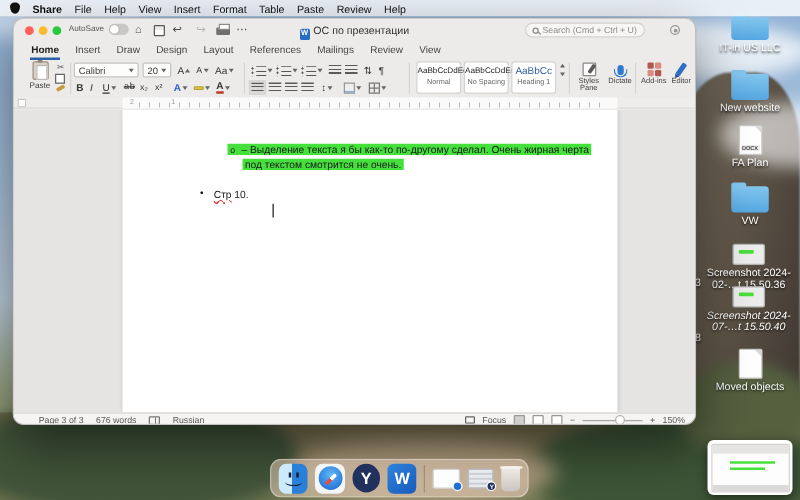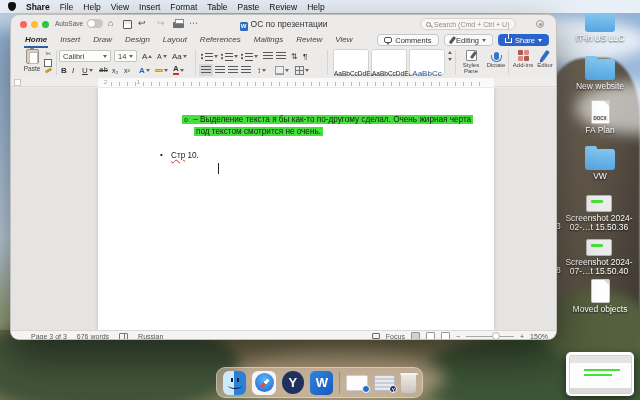--- a/index.html
+++ b/index.html
@@ -59,21 +59,21 @@
   .doc-title .w-ic { display:inline-block; width:8px; height:9px; background:#2b6cc4; border-radius:1.5px; color:#fff; font-size:6px; line-height:9px; vertical-align:-1px; margin-right:3px; text-align:center; font-weight:700; }
   .searchbox { position:absolute; right:40px; top:3px; width:96px; height:12px; background:#f7f6f5; border:1px solid #d4d2d0;
                border-radius:6px; display:flex; align-items:center; gap:3px; padding:0 5px; color:#8e8c8a; font-size:7px; }
   .mag { width:5px; height:5px; border:1px solid #8e8c8a; border-radius:50%; position:relative; flex:0 0 auto; }
   .mag::after { content:""; position:absolute; width:3px; height:1px; background:#8e8c8a; right:-2.5px; bottom:-1px; transform:rotate(45deg); }
   .person-ic { position:absolute; right:12px; top:5px; width:8px; height:8px; border:1px solid #9a9896; border-radius:50%; }
   .person-ic::after { content:""; position:absolute; left:2px; top:1.5px; width:3px; height:3px; background:#9a9896; border-radius:50%; }
 
   
   .tabrow { position:absolute; left:0; top:18px; width:100%; height:14px; display:flex; align-items:center; }
-  .tabs { display:flex; gap:11px; margin-left:13px; font-size:8px; color:#444;font-style:italic; }
+  .tabs { display:flex; gap:11px; margin-left:13px; font-size:8px; color:#444; }
   .tab { padding:2px 1px; cursor:default; }
   .tab.active { color:#1f1f1f; font-weight:700; border-bottom:2px solid #2b5fa3; }
   .tr-btns { margin-left:auto; margin-right:7px; display:flex; gap:5px; align-items:center; }
   .pillbtn { height:12px; border:1px solid #c9c7c5; background:#fbfafa; border-radius:3.5px; font-size:7.5px; color:#333;
              display:flex; align-items:center; gap:3px; padding:0 6px; }
   .pillbtn.share { background:#2a63cc; border-color:#2a63cc; color:#fff; }
   .bubble { width:8px; height:6px; border:1px solid #555; border-radius:2px; position:relative; }
   .bubble::after { content:""; position:absolute; left:1px; bottom:-3px; border-left:2px solid transparent; border-right:2px solid transparent; border-top:3px solid #555; }
   .pencil-s { width:2.5px; height:8px; background:#555; transform:rotate(38deg); border-radius:1px; }
   .share-ic { width:7px; height:5px; border:1px solid #fff; border-top:none; position:relative; }
@@ -106,21 +106,21 @@
   .a-red { color:#333; font-weight:700; border-bottom:2px solid #c0392b; line-height:8px; }
   .li-ic { width:12px; height:9px;
            background-image:radial-gradient(circle,#555 34%,transparent 40%), repeating-linear-gradient(180deg,#555 0 1px,transparent 1px 3.5px);
            background-size:2px 3.5px, 8px 100%; background-position:0 1px, 4px 1px; background-repeat:repeat-y, no-repeat; }
   .al { width:10px; height:8px; background:repeating-linear-gradient(180deg,#5a5a5a 0 1px,transparent 1px 3px); }
   .al.active { outline:2px solid #d9d7d5; background-color:#d9d7d5; }
   .sq-ic { width:9px; height:9px; border:1px solid #777; background:
            linear-gradient(#777,#777) center/100% 1px no-repeat,
            linear-gradient(#777,#777) center/1px 100% no-repeat; }
   .shade-ic { width:9px; height:9px; border:1px solid #999; background:linear-gradient(180deg,#eee 0 6px,#7ab0e8 6px); }
-  .stylebox { position:absolute; top:2px; width:36px; height:26px; background:#fff; border:1px solid #d5d3d1; border-radius:2.5px; text-align:center; padding-top:20px; }
+  .stylebox { position:absolute; top:2px; width:36px; height:26px; background:#fff; border:1px solid #d5d3d1; border-radius:2.5px; text-align:center; padding-top:3px; }
   .st-sample { font-size:6.5px; color:#222; line-height:8px; }
   .st-sample.h1 { font-size:8px; color:#2e5b9f; }
   .st-name { font-size:5.8px; color:#666; margin-top:2px; }
   .st-arrows { position:absolute; top:4px; display:flex; flex-direction:column; gap:4px; }
   .toolbtn { position:absolute; top:2px; width:26px; text-align:center; font-size:6px; color:#444; }
   .toolbtn .ic { height:13px; display:flex; align-items:center; justify-content:center; }
   .pane-ic { width:11px; height:11px; border:1px solid #888; border-radius:1px; position:relative; background:#fff; }
   .pane-ic::after { content:""; position:absolute; right:1px; bottom:1px; width:3px; height:8px; background:#5a5a5a; transform:rotate(35deg); border-radius:1px; }
   .mic { width:5px; height:8px; border-radius:3px; background:#2f7ad0; position:relative; }
   .mic::after { content:""; position:absolute; left:-2.5px; top:3px; width:9px; height:6px; border:1px solid #2f7ad0; border-top:none; border-radius:0 0 6px 6px; }
@@ -232,21 +232,21 @@
 <div class="dicon" style="left:558px; top:149px;">
   <div class="folder"></div>
   <div class="dlabel">VW</div>
 </div>
 <div class="dicon" style="left:560px; top:195px; width:78px;">
   <div class="shotfile">
       <i></i>
     </div>
   <div class="dlabel" style="white-space:normal;">Screenshot 2024-02-…t 15.50.36</div>
 </div>
-<div class="dicon" style="left:560px; top:239px; width:78px;">
+<div class="dicon" style="left:560px; top:229px; width:78px;font-style:italic;">
   <div class="shotfile">
       <i></i>
     </div>
   <div class="dlabel" style="white-space:normal;">Screenshot 2024-07-…t 15.50.40</div>
 </div>
 <div class="dicon" style="left:558px; top:279px;">
   <div class="docfile"></div>
   <div class="dlabel">Moved objects</div>
 </div>
 <span class="frag" style="left:556px; top:221px;">3</span>
@@ -299,56 +299,40 @@
       <span class="tab active">Home</span>
       <span class="tab">Insert</span>
       <span class="tab">Draw</span>
       <span class="tab">Design</span>
       <span class="tab">Layout</span>
       <span class="tab">References</span>
       <span class="tab">Mailings</span>
       <span class="tab">Review</span>
       <span class="tab">View</span>
     </div>
-    <div class="tr-btns">
-      <span class="pillbtn">
-        <span class="bubble"></span>
-        <span>Comments</span>
-      </span>
-      <span class="pillbtn">
-        <span class="pencil-s"></span>
-        <span>Editing</span>
-          <span class="chev"></span>
-      </span>
-      <span class="pillbtn share">
-        <span class="share-ic"></span>
-        <span>Share</span>
-          <span class="chev w"></span>
-      </span>
-    </div>
   </div>
 
   <div class="ribbon">
     <div class="paste">
       <div class="clip"></div>
       <div class="paste-lbl">Paste</div>
     </div>
     <div class="sidecol">
       <span>✂</span>
       <span class="copy-ic"></span>
       <span class="brush-ic"></span>
     </div>
     <div class="vdiv" style="left:45px;"></div>
 
     <div class="fbox fb-name">
       <span>Calibri</span>
         <span class="chev"></span>
     </div>
     <div class="fbox fb-size">
-      <span>14</span>
+      <span>20</span>
         <span class="chev"></span>
     </div>
     <div class="glyphbtn" style="left:131px;">
         <span>A</span>
         <span class="chev up"></span>
       </div>
     <div class="glyphbtn" style="left:146px; font-size:7px;">
         <span>A</span>
         <span class="chev"></span>
       </div>

